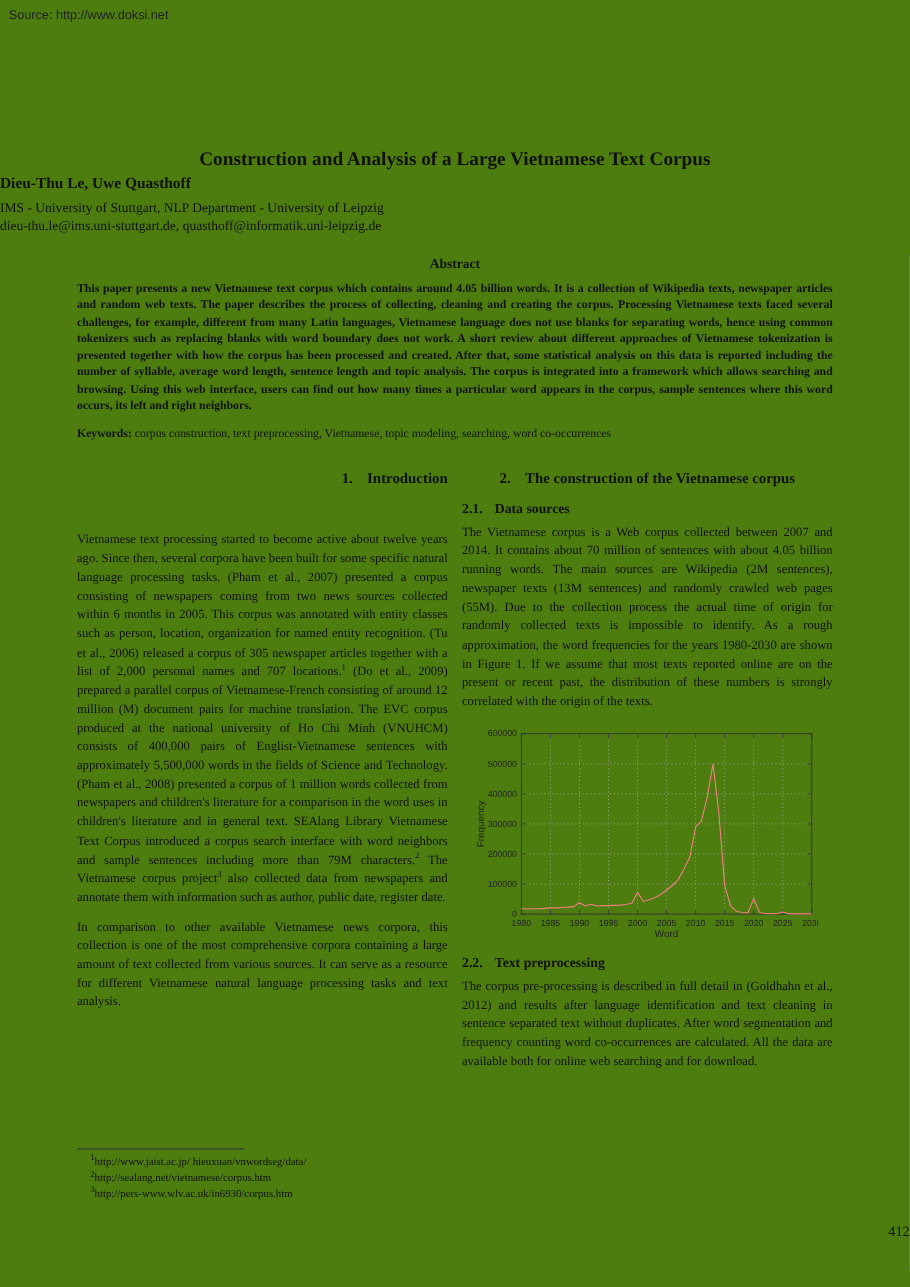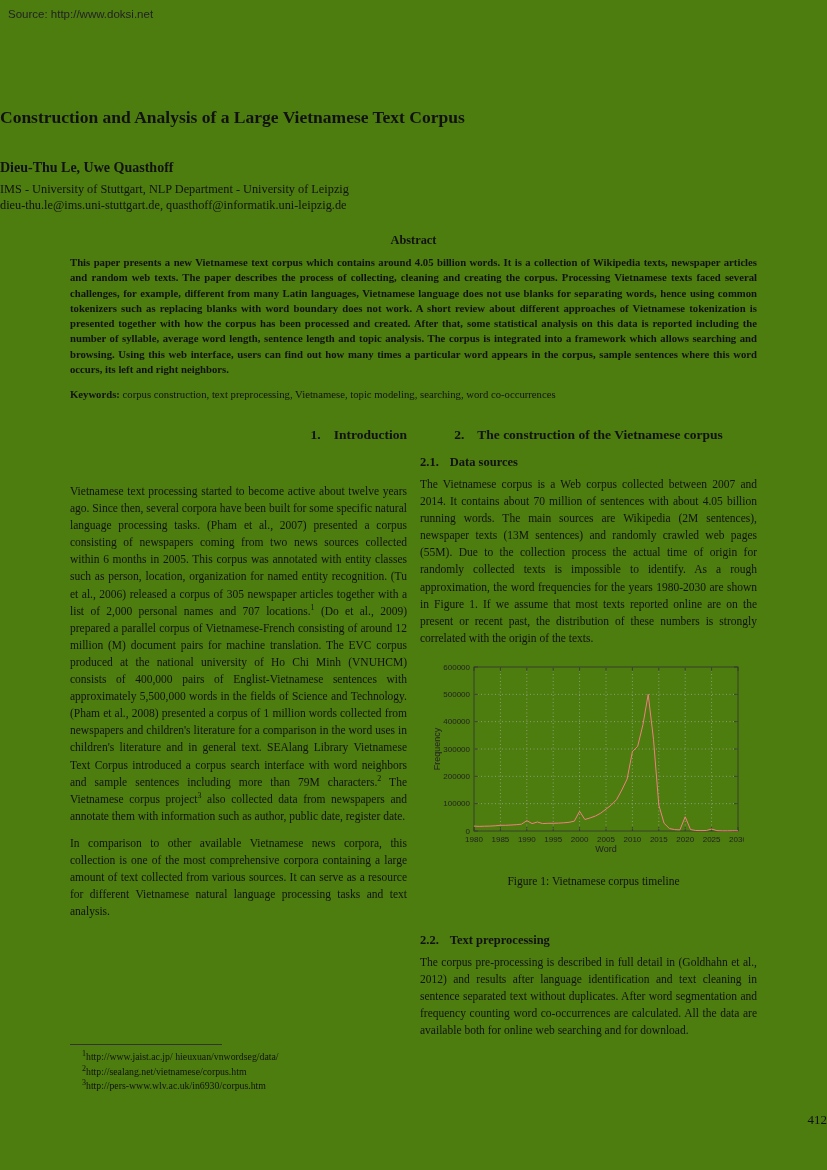--- a/index.html
+++ b/index.html
@@ -11,22 +11,22 @@
     font-family:"Liberation Serif", serif;
     overflow:hidden;
     margin:0 auto;
   }
   .source-line{
     position:absolute;left:8px;top:8px;
     font-family:"Liberation Sans", sans-serif;
     font-size:11.5px;color:#222;
   }
   .title{
-    position:absolute;left:0;top:107px;width:100%;
-    font-size:17.5px;font-weight:bold;
+    position:absolute;left:0;top:134px;width:100%;
+    text-align:center;font-size:17.5px;font-weight:bold;
   }
   .authors-block{
     position:absolute;left:0;top:160px;width:100%;
   }
   .author-names{font-size:14px;font-weight:bold;margin-bottom:5px;}
   .affiliation,.emails{font-size:12.3px;line-height:16px;}
   .abstract-block{
     position:absolute;left:70px;top:233px;width:687px;
   }
   .abstract-head{text-align:center;font-size:12.3px;font-weight:bold;margin-bottom:7px;}
@@ -174,21 +174,20 @@
           <line x1="281.6" x2="281.6" y1="8" y2="12" stroke="#333" stroke-width="0.8"></line>
           <text x="281.6" y="183" text-anchor="middle" font-size="8" fill="#222">2025</text>
           <line x1="308" x2="308" y1="168" y2="172" stroke="#333" stroke-width="0.8"></line>
           <line x1="308" x2="308" y1="8" y2="12" stroke="#333" stroke-width="0.8"></line>
           <text x="308" y="183" text-anchor="middle" font-size="8" fill="#222">2030</text>
           <rect x="44" y="8" width="264" height="164" fill="none" stroke="#333" stroke-width="0.8"></rect>
           <polyline points="44.0,167.1 49.3,167.4 54.6,167.2 59.8,167.1 65.1,166.8 70.4,166.3 75.7,166.3 81.0,166.0 86.2,165.7 91.5,165.2 96.8,161.6 102.1,164.6 107.4,163.0 112.6,164.6 117.9,164.3 123.2,164.3 128.5,164.1 133.8,163.8 139.0,163.3 144.3,162.2 149.6,152.3 154.9,160.5 160.2,158.9 165.4,157.0 170.7,154.2 176.0,150.1 181.3,146.0 186.6,140.6 191.8,131.0 197.1,120.1 202.4,92.7 207.7,87.3 213.0,65.4 218.2,35.3 223.5,80.4 228.8,146.0 234.1,164.3 239.4,169.5 244.6,170.6 249.9,170.9 255.2,157.8 260.5,170.6 265.8,171.5 271.0,171.6 276.3,171.5 281.6,170.1 286.9,171.6 292.2,171.8 297.4,171.8 302.7,171.7 308.0,171.8" fill="none" stroke="#f08080" stroke-width="1"></polyline>
           <text x="10" y="90" text-anchor="middle" font-size="9" fill="#222" transform="rotate(-90 10 90)">Frequency</text>
           <text x="176" y="193" text-anchor="middle" font-size="9" fill="#222">Word</text>
         </svg>
-      <div class="figure-caption">Figure 1: Vietnamese corpus timeline</div>
     </div>
 
     <h3 class="subsec"><span class="subsec-num">2.2.</span><span>Text preprocessing</span></h3>
     <p>The corpus pre-processing is described in full detail in (Goldhahn et al., 2012) and results after language identification and text cleaning in sentence separated text without duplicates. After word segmentation and frequency counting word co-occurrences are calculated. All the data are available both for online web searching and for download.</p>
   </div>
 
   <div class="footnotes">
     <div class="footnote-rule"></div>
     <div class="footnote"><sup>1</sup><span>http://www.jaist.ac.jp/ hieuxuan/vnwordseg/data/</span></div>
     <div class="footnote"><sup>2</sup><span>http://sealang.net/vietnamese/corpus.htm</span></div>

